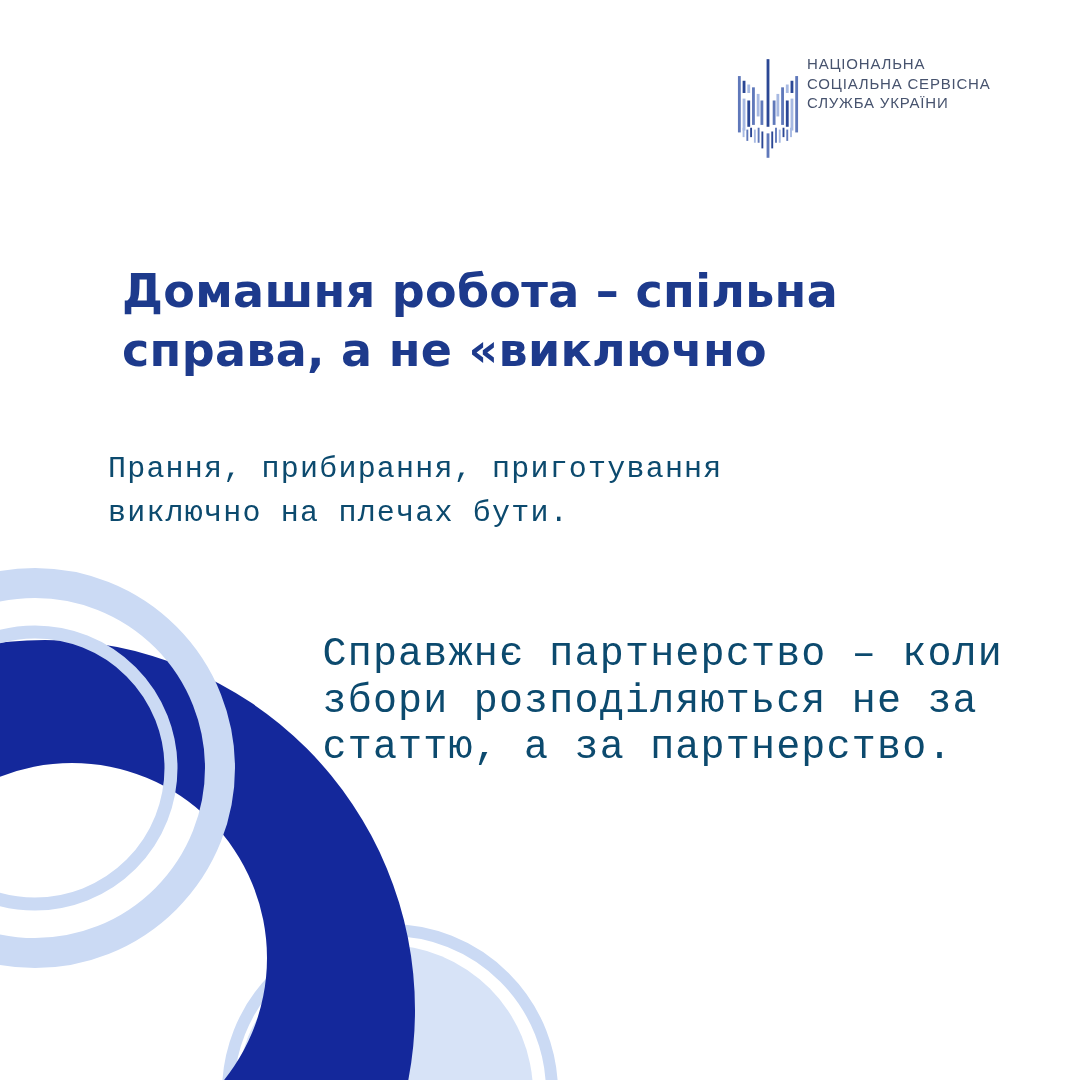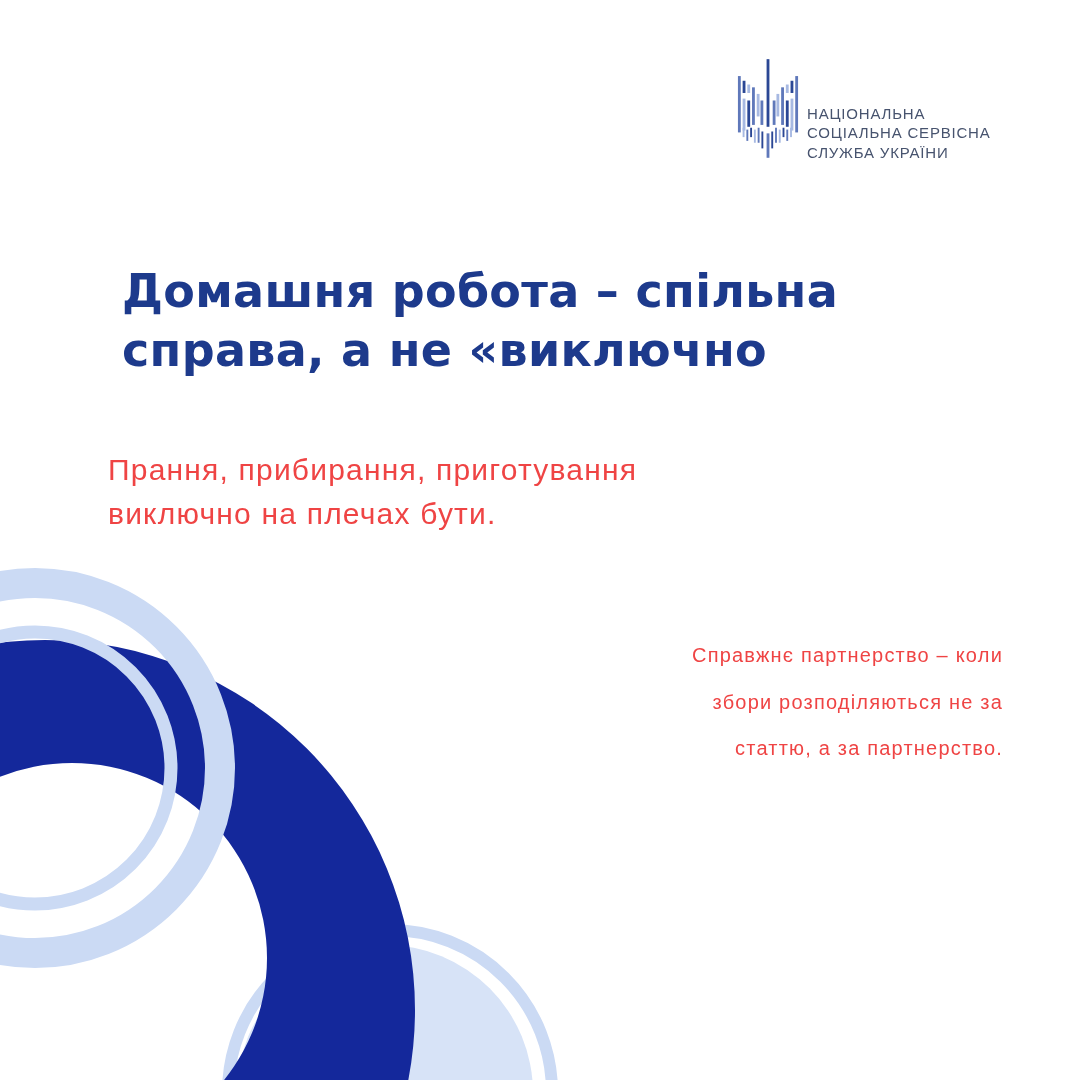--- a/index.html
+++ b/index.html
@@ -6,48 +6,48 @@
   .canvas{
     position:relative;
     width:1080px;height:1080px;
     background:#ffffff;
     overflow:hidden;
     font-family:"Liberation Sans", sans-serif;
   }
   .decor{position:absolute;left:0;top:0;width:1080px;height:1080px;z-index:0;}
   .logo{
     position:absolute;left:737px;top:54px;z-index:2;
-    display:flex;align-items:flex-end;
+    display:flex;align-items:flex-start;
   }
   .tryzub{width:62px;height:108px;display:block;}
   .logo-text{
     margin-left:8px;
     font-size:15px;line-height:19.5px;letter-spacing:0.8px;
     color:#47536e;font-weight:400;
     font-family:"Liberation Sans", sans-serif;
   }
   .heading{
     position:absolute;left:110px;top:250px;z-index:2;margin:12px;
     font-family:"DejaVu Sans", sans-serif;
     font-weight:700;
     font-size:46px;line-height:59px;letter-spacing:0.3px;
     color:#1d3a8c;
   }
   .para{
     position:absolute;z-index:2;
-    font-family:Liberation Sans, sans-serif;
-    font-weight:400;color:#ef4444;
+    font-family:Liberation Mono, monospace;
+    font-weight:400;color:#0c4a6e;
   }
   .para1{
     left:108px;top:448px;
     font-size:30px;line-height:43.5px;letter-spacing:1.2px;
   }
   .para2{
-    right:77px;top:632px;text-align:right;
-    font-size:20px;line-height:46.5px;letter-spacing:1.2px;
+    right:77px;top:632px;text-align:left;
+    font-size:40px;line-height:46.5px;letter-spacing:1.2px;
   }
   .line{white-space:nowrap;}
 </style>
 </head>
 <body>
 
 <div class="canvas">
 
   <svg class="decor" viewBox="0 0 1080 1080" aria-hidden="true">
 

